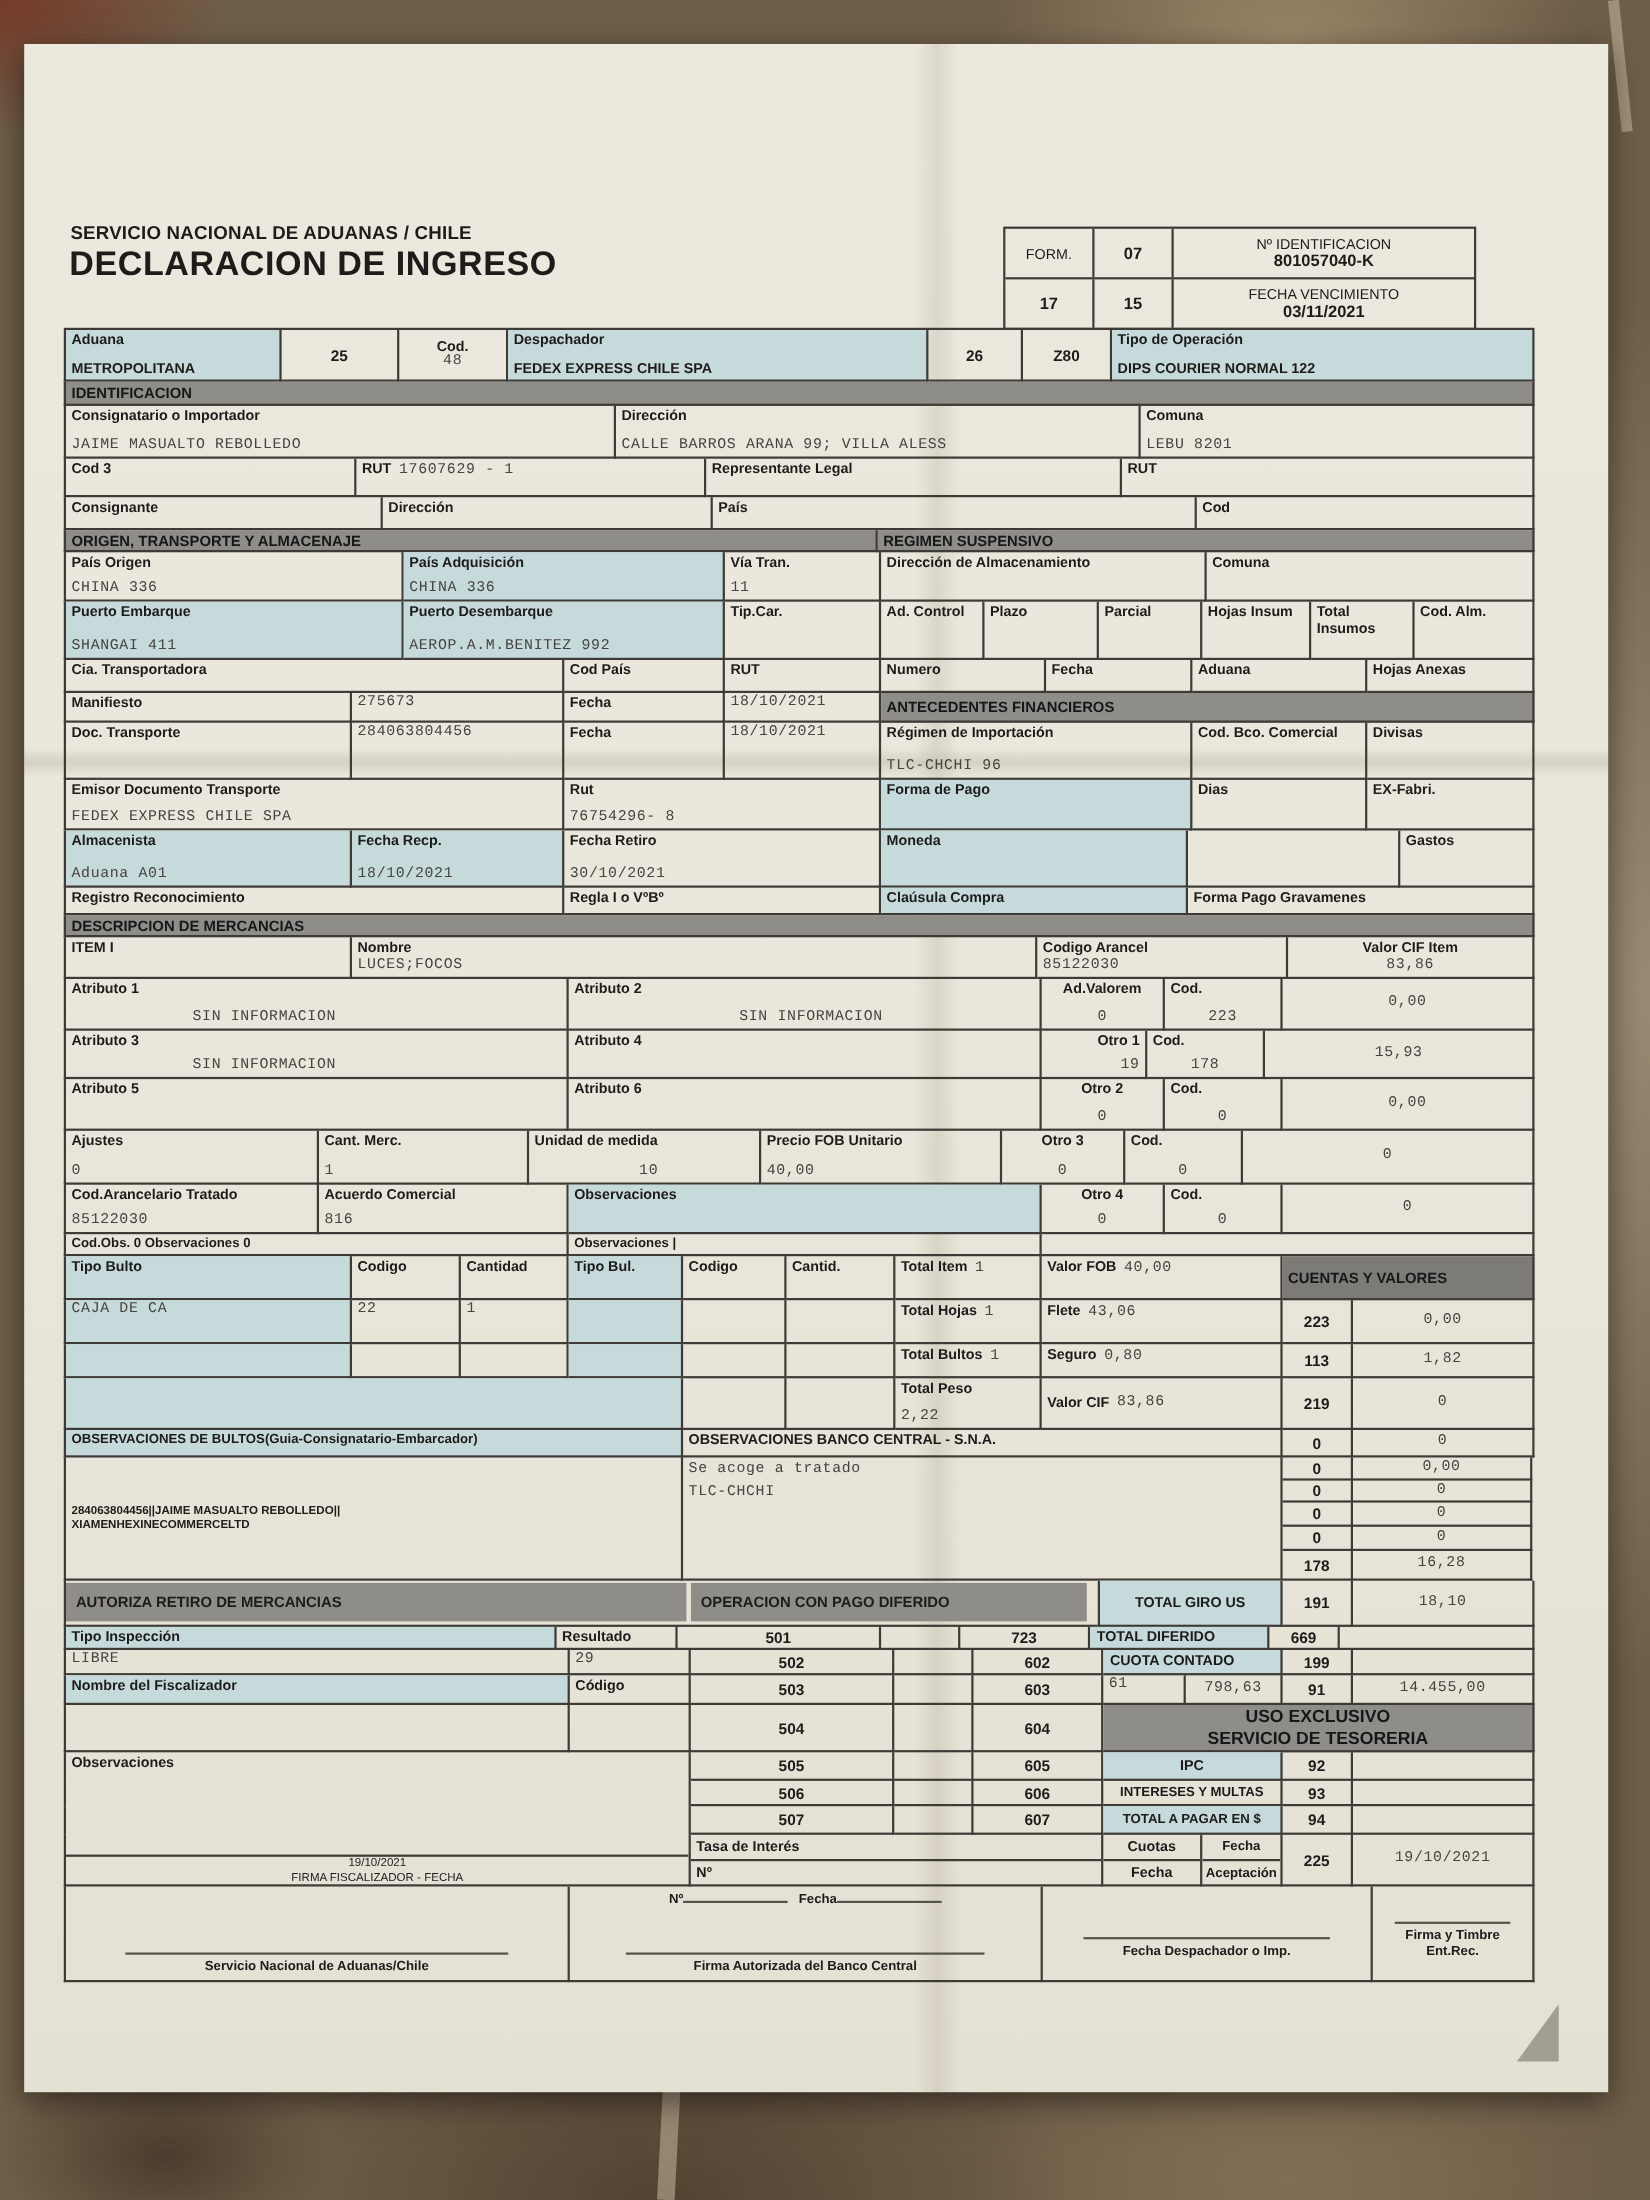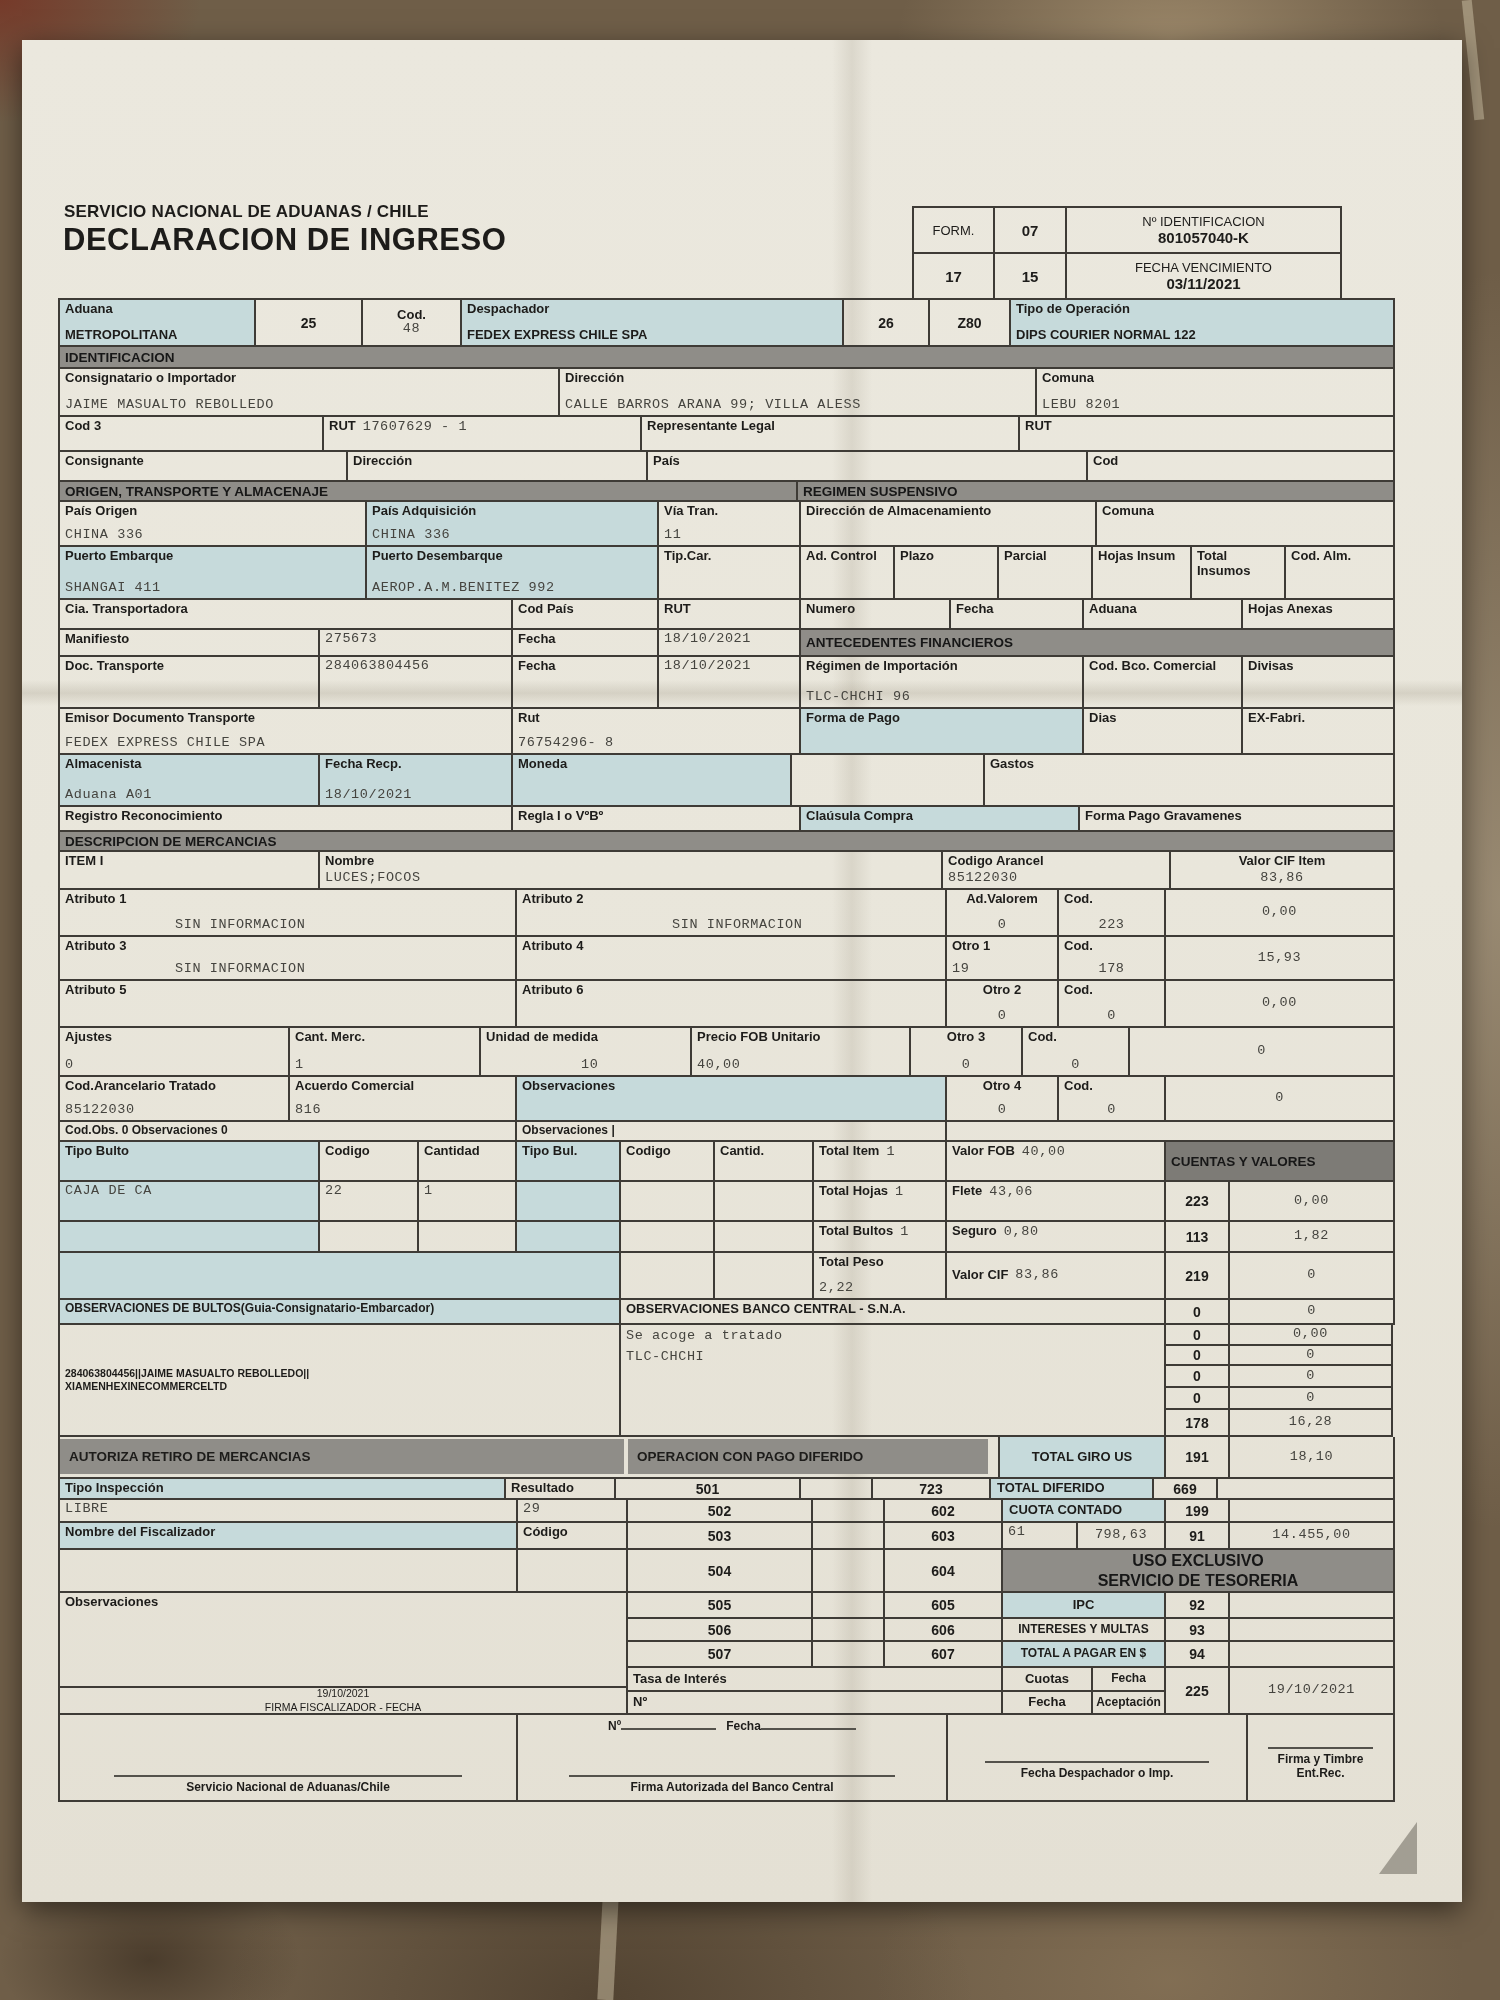--- a/index.html
+++ b/index.html
@@ -332,20 +332,24 @@
 
   <div class="row" style="height:52px">
     <div class="c teal" style="width:262px">
         <span class="lbl">Almacenista</span>
         <span class="val">Aduana A01</span>
       </div>
     <div class="c teal" style="width:193px">
         <span class="lbl">Fecha Recp.</span>
         <span class="val">18/10/2021</span>
       </div>
+    <div class="c" style="width:288px">
+        <span class="lbl">Fecha Retiro</span>
+        <span class="val">30/10/2021</span>
+      </div>
     <div class="c teal" style="width:279px">
         <span class="lbl">Moneda</span>
       </div>
     <div class="c" style="width:193px"></div>
     <div class="c" style="flex:1">
         <span class="lbl">Gastos</span>
       </div>
   </div>
 
   <div class="row" style="height:25px">
@@ -408,21 +412,21 @@
   </div>
 
   <div class="row" style="height:44px">
     <div class="c" style="width:459px">
         <span class="lbl">Atributo 3</span>
         <span class="val" style="padding-left:110px">SIN INFORMACION</span>
       </div>
     <div class="c" style="width:430px">
         <span class="lbl">Atributo 4</span>
       </div>
-    <div class="c" style="width:112px;align-items:flex-start">
+    <div class="c" style="width:96px;align-items:flex-end">
         <span class="lbl">Otro 1</span>
         <span class="val">19</span>
       </div>
     <div class="c" style="width:107px;align-items:center">
         <span class="lbl" style="align-self:flex-start">Cod.</span>
         <span class="val">178</span>
       </div>
     <div class="c cen" style="flex:1">
         <span class="val">15,93</span>
       </div>

